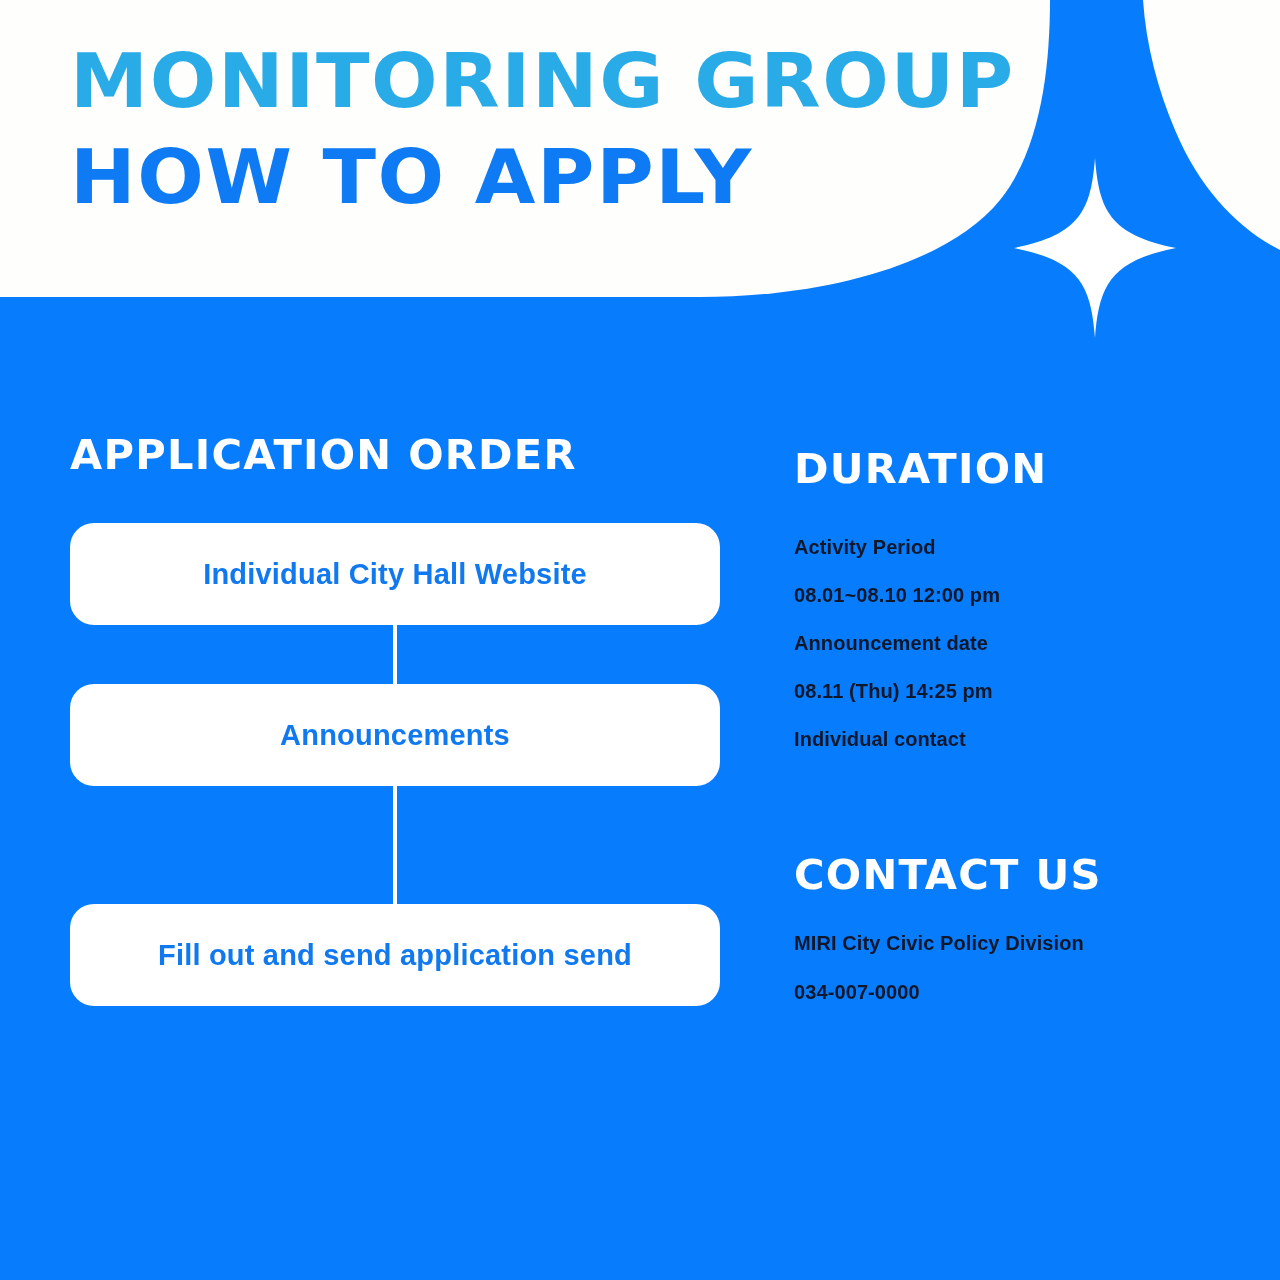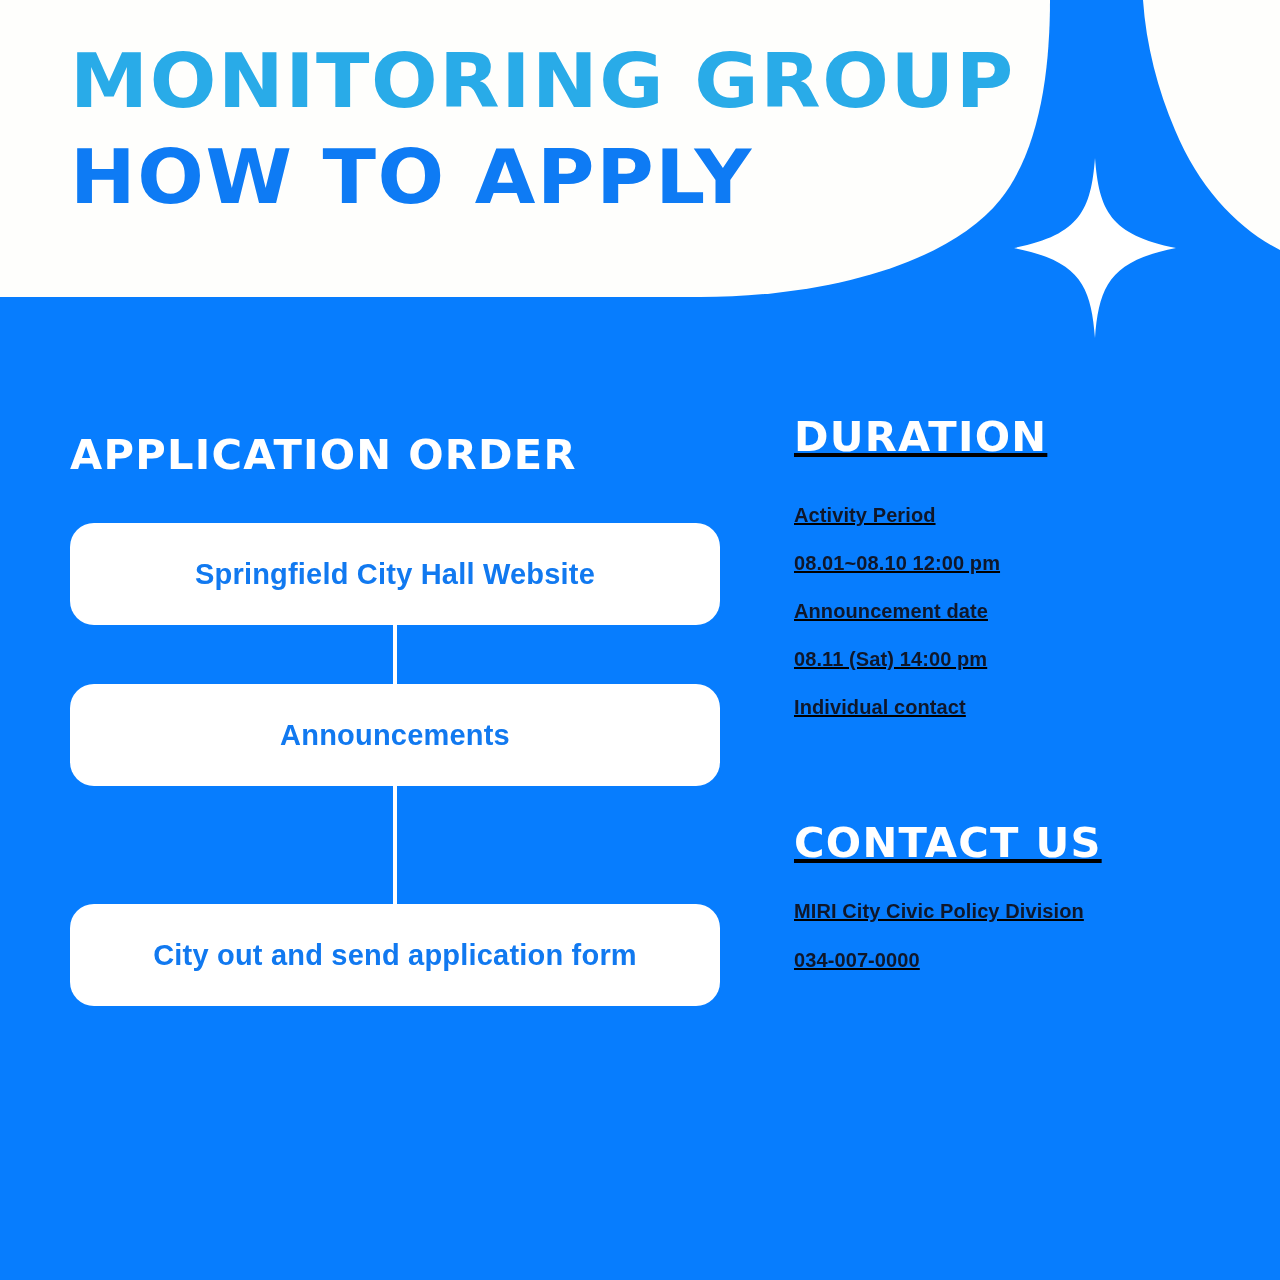--- a/index.html
+++ b/index.html
@@ -72,23 +72,22 @@
 
   .col-left {
     position: absolute;
     left: 70px;
     top: 95px;
     width: 660px;
   }
   .col-right {
     position: absolute;
     left: 794px;
-    top: 77px;
+    top: 109px;
     width: 430px;
-    text-decoration: underline;
   }
 
   .section-heading {
     font-family: "DejaVu Sans", sans-serif;
     font-weight: 700;
     font-size: 40px;
     line-height: 1;
     letter-spacing: 1.2px;
     color: #FFFFFF;
     text-transform: uppercase;
@@ -212,50 +211,50 @@
   </div>
 
   <div class="body-area">
 
     <div class="col-left">
       <h2 class="section-heading">APPLICATION ORDER</h2>
 
       <div class="flow">
 
         <div class="flow-card">
-          <span class="flow-card-label">Springfield City Hall Website</span>
+          <span class="flow-card-label">Individual City Hall Website</span>
         </div>
 
         <div class="flow-connector"></div>
 
         <div class="flow-card">
           <span class="flow-card-label">Announcements</span>
         </div>
 
         <div class="flow-connector"></div>
 
 
         <div class="flow-connector"></div>
 
         <div class="flow-card">
-          <span class="flow-card-label">City out and send application form</span>
+          <span class="flow-card-label">Fill out and send application send</span>
         </div>
 
       </div>
     </div>
 
     <div class="col-right">
 
       <h2 class="section-heading">DURATION</h2>
 
       <div class="info-block">
         <span class="info-line">Activity Period</span>
         <span class="info-line">08.01~08.10 12:00 pm</span>
         <span class="info-line">Announcement date</span>
-        <span class="info-line">08.11 (Sat) 14:00 pm</span>
+        <span class="info-line">08.11 (Thu) 14:25 pm</span>
         <span class="info-line">Individual contact</span>
       </div>
 
       <h2 class="section-heading heading-contact">CONTACT US</h2>
 
       <div class="info-block info-block--contact">
         <span class="info-line info-line--wrap">MIRI City Civic Policy Division</span>
         <span class="info-line">034-007-0000</span>
       </div>
 

